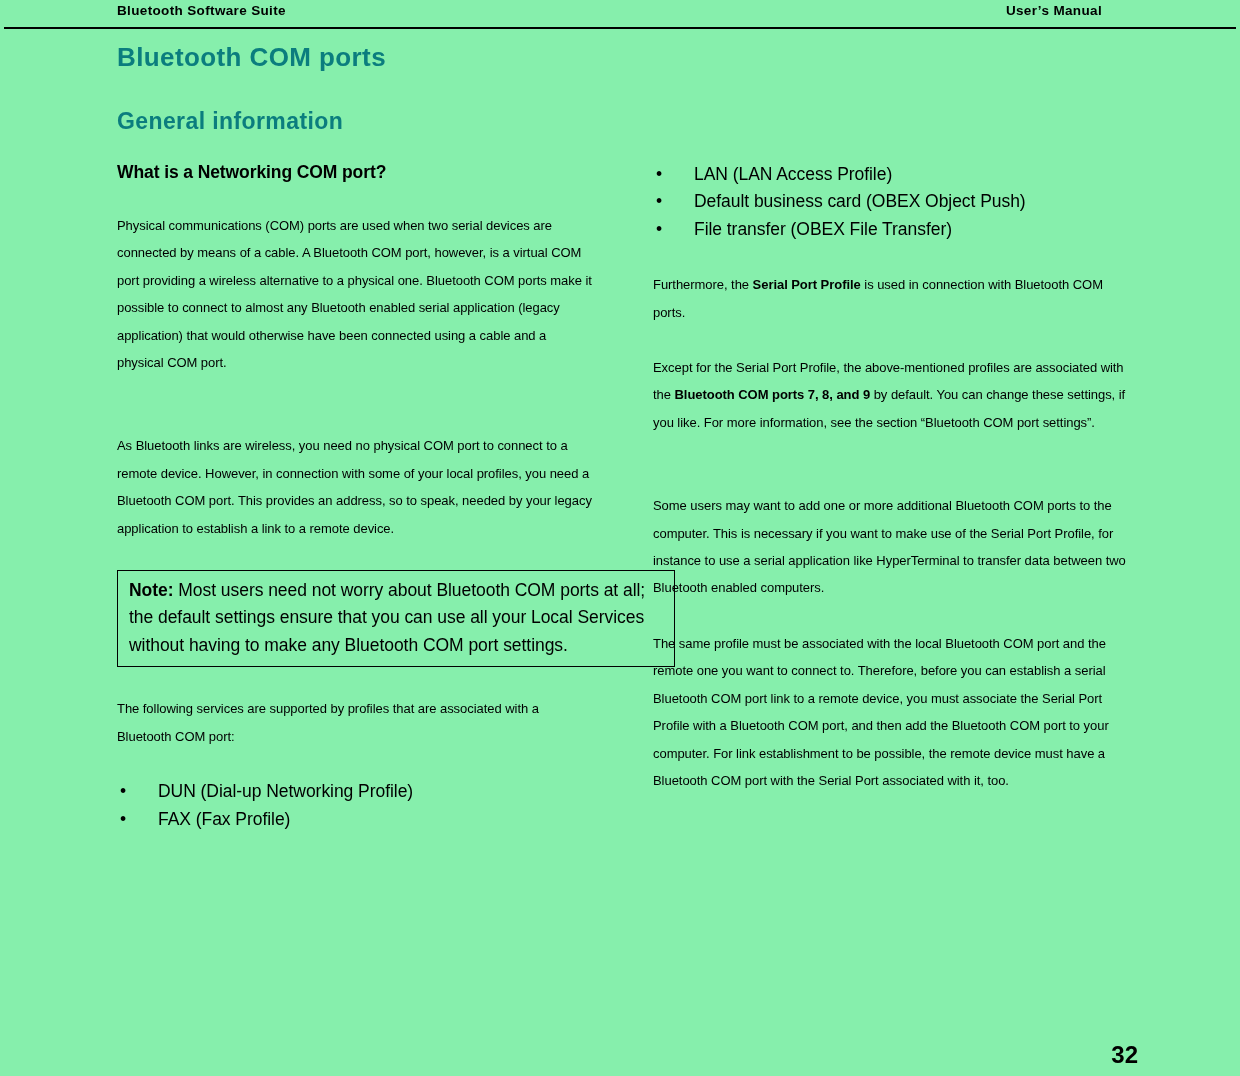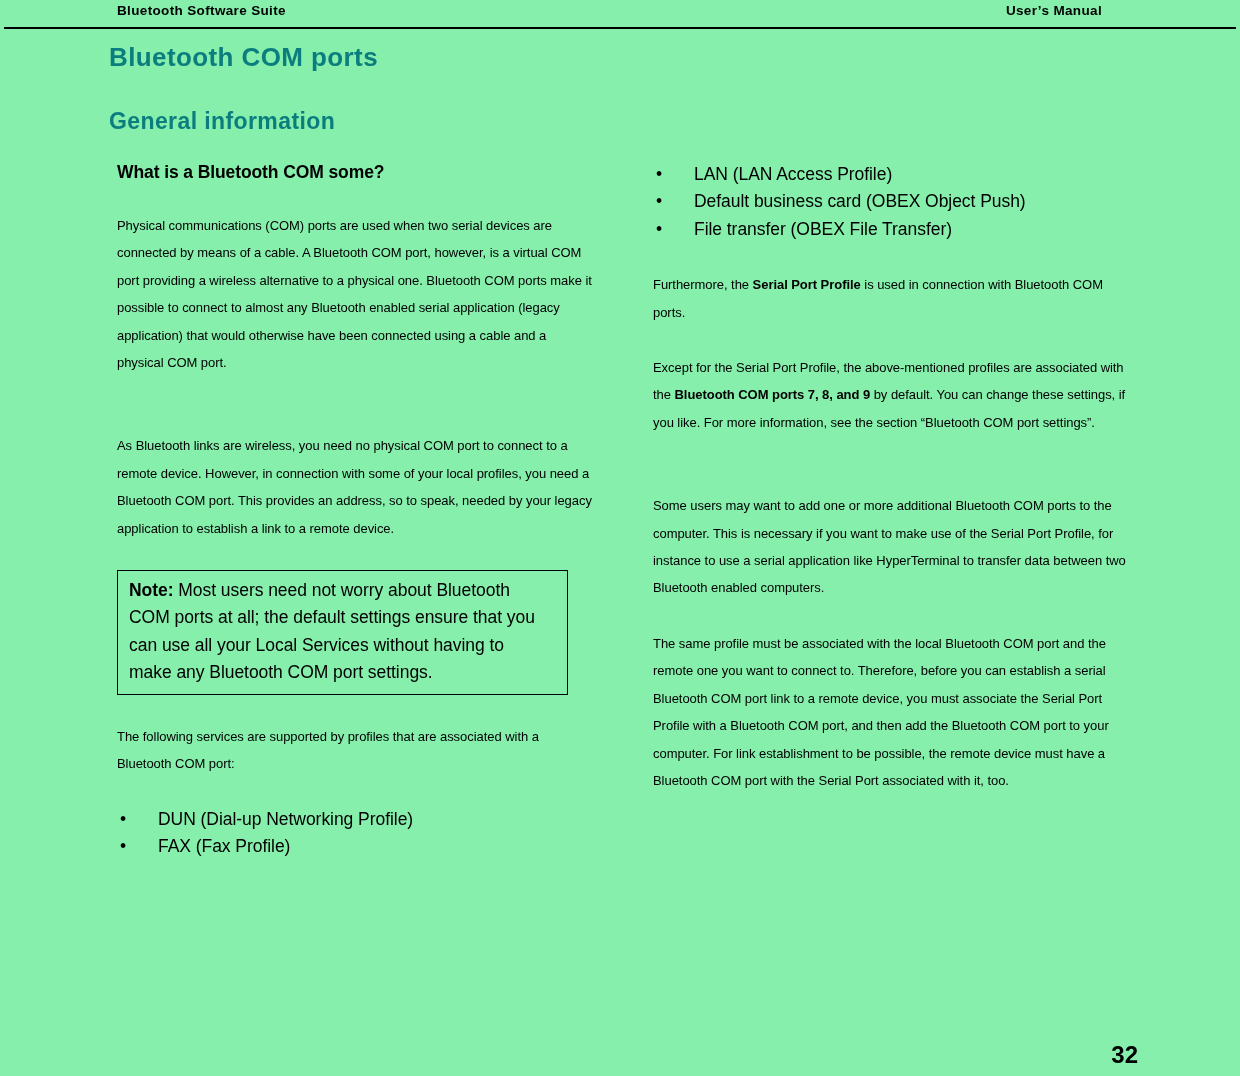--- a/index.html
+++ b/index.html
@@ -48,21 +48,21 @@
   .header-rule {
     position: absolute;
     left: 4px;
     top: 27px;
     width: 1232px;
     height: 0;
     border-top: 2px solid #000000;
   }
   .title-block {
     position: absolute;
-    left: 109px;
+    left: 117px;
     top: 42px;
     width: 980px;
   }
   h1.doc-title {
     margin: 0;
     font-size: 26px;
     font-weight: bold;
     color: #0b7d7e;
     letter-spacing: 0.4px;
     line-height: 30px;
@@ -117,21 +117,21 @@
     top: 0;
     font-size: 17.5px;
     line-height: 27.4px;
   }
 
   
   .note-box {
     box-sizing: border-box;
     border: 1.6px solid #000000;
     padding: 6px 22px 7px 11px;
-    width: 451px;
+    width: 558px;
   }
   .note-box p {
     margin: 0;
     font-size: 17.5px;
     line-height: 27.4px;
     letter-spacing: -0.05px;
   }
 
   b, .b { font-weight: bold; }
 
@@ -156,21 +156,21 @@
   </div>
   <div class="header-rule"></div>
 
   <div class="title-block">
     <h1 class="doc-title">Bluetooth COM ports</h1>
     <h2 class="doc-subtitle">General information</h2>
   </div>
 
   <div class="col col-left">
 
-    <h3 class="sec-head">What is a Bluetooth COM some?</h3>
+    <h3 class="sec-head">What is a Networking COM port?</h3>
 
     <div class="gap-md"></div>
 
     <p class="body">Physical communications (COM) ports are used when two serial devices are connected by means of a cable. A Bluetooth COM port, however, is a virtual COM port providing a wireless alternative to a physical one. Bluetooth COM ports make it possible to connect to almost any Bluetooth enabled serial application (legacy application) that would otherwise have been connected using a cable and a physical COM port.</p>
 
     <div class="gap-md"></div>
 
 
     <div class="gap-md"></div>
 

